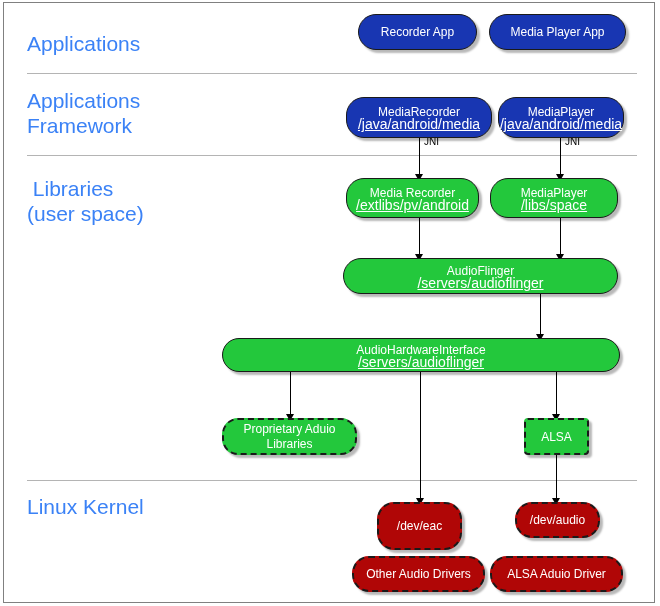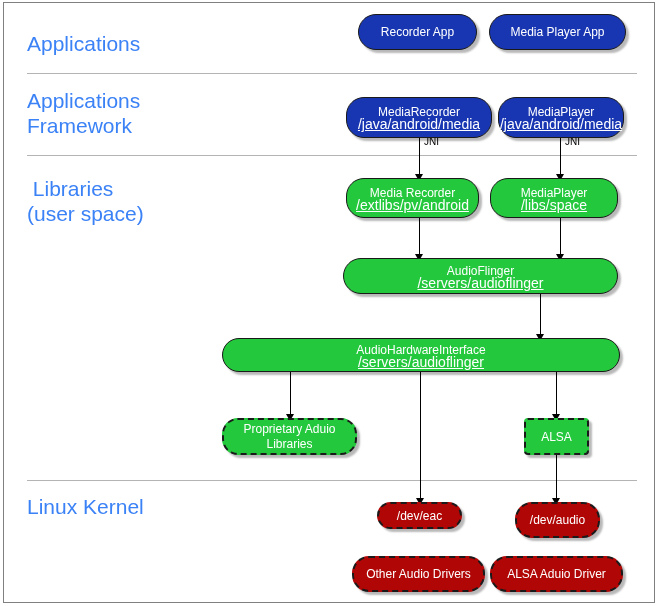--- a/index.html
+++ b/index.html
@@ -183,21 +183,21 @@
   </div>
 
   <div class="node green dashed two-line" style="left:222px; top:418px; width:135px; height:37px; border-radius:16px;">
     <div class="title">Proprietary Aduio Libraries</div>
   </div>
 
   <div class="node green dashed" style="left:524px; top:418px; width:65px; height:37px; border-radius:4px;">
     <div class="title">ALSA</div>
   </div>
 
-  <div class="node red dashed" style="left:377px; top:502px; width:85px; height:27px; border-radius:17px;">
+  <div class="node red dashed" style="left:377px; top:502px; width:85px; height:48px; border-radius:17px;">
     <div class="title">/dev/eac</div>
   </div>
 
   <div class="node red dashed" style="left:515px; top:502px; width:85px; height:36px; border-radius:17px;">
     <div class="title">/dev/audio</div>
   </div>
 
   <div class="node red dashed" style="left:352px; top:556px; width:133px; height:36px; border-radius:17px;">
     <div class="title">Other Audio Drivers</div>
   </div>

